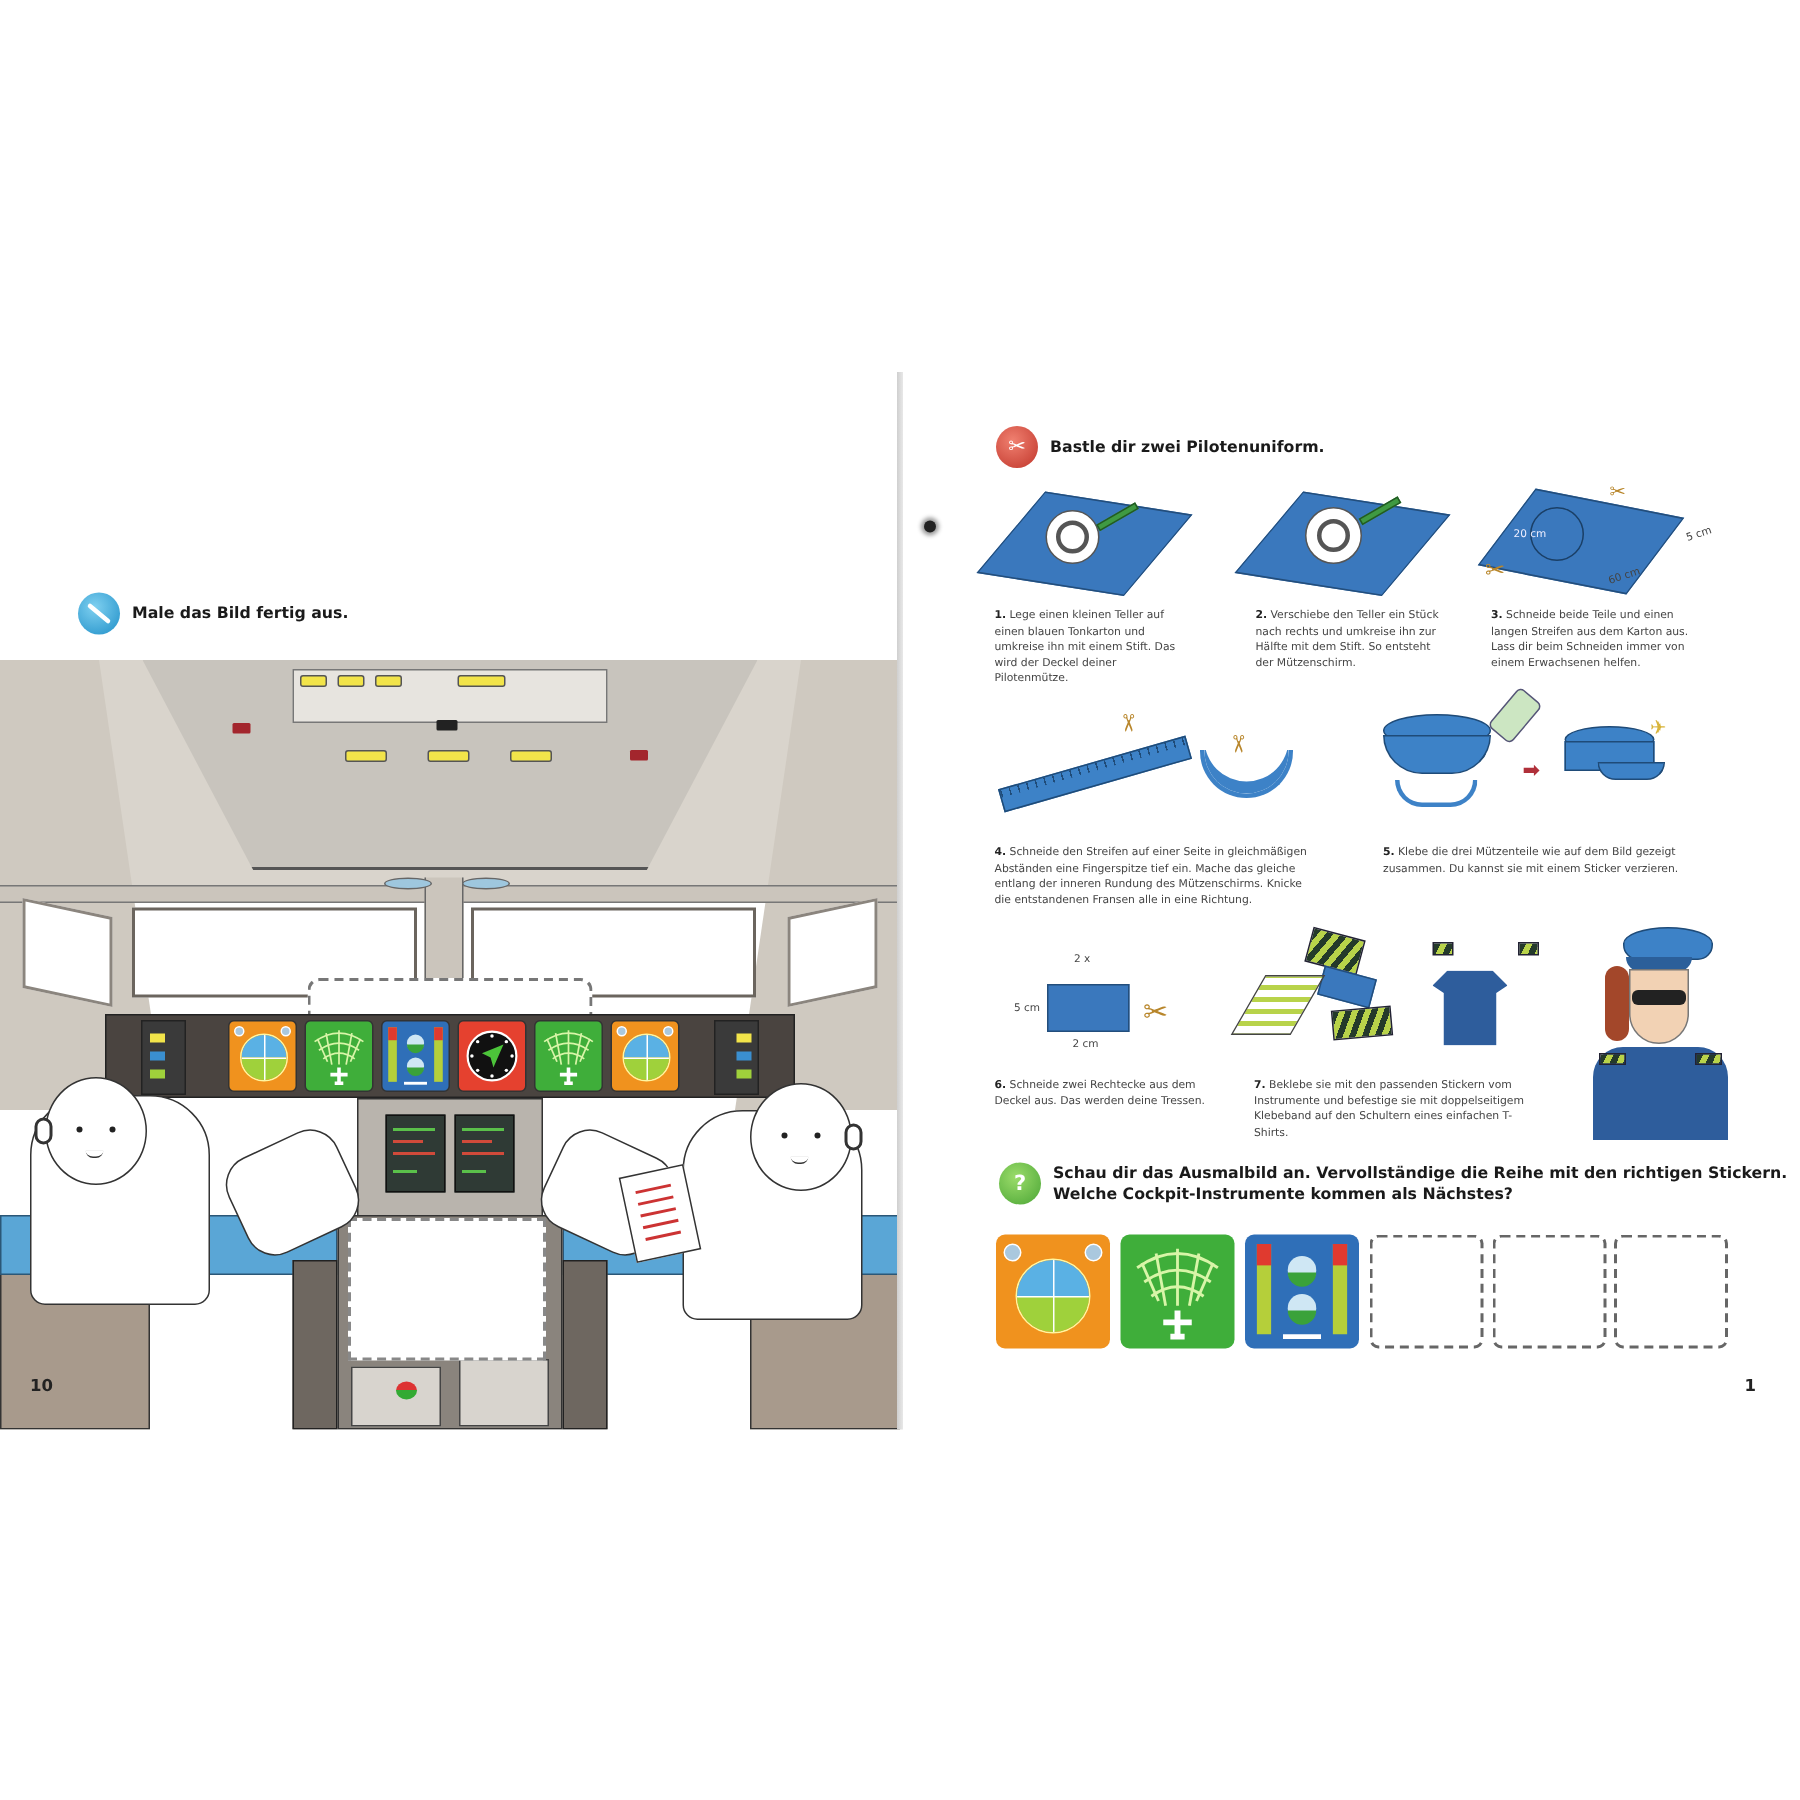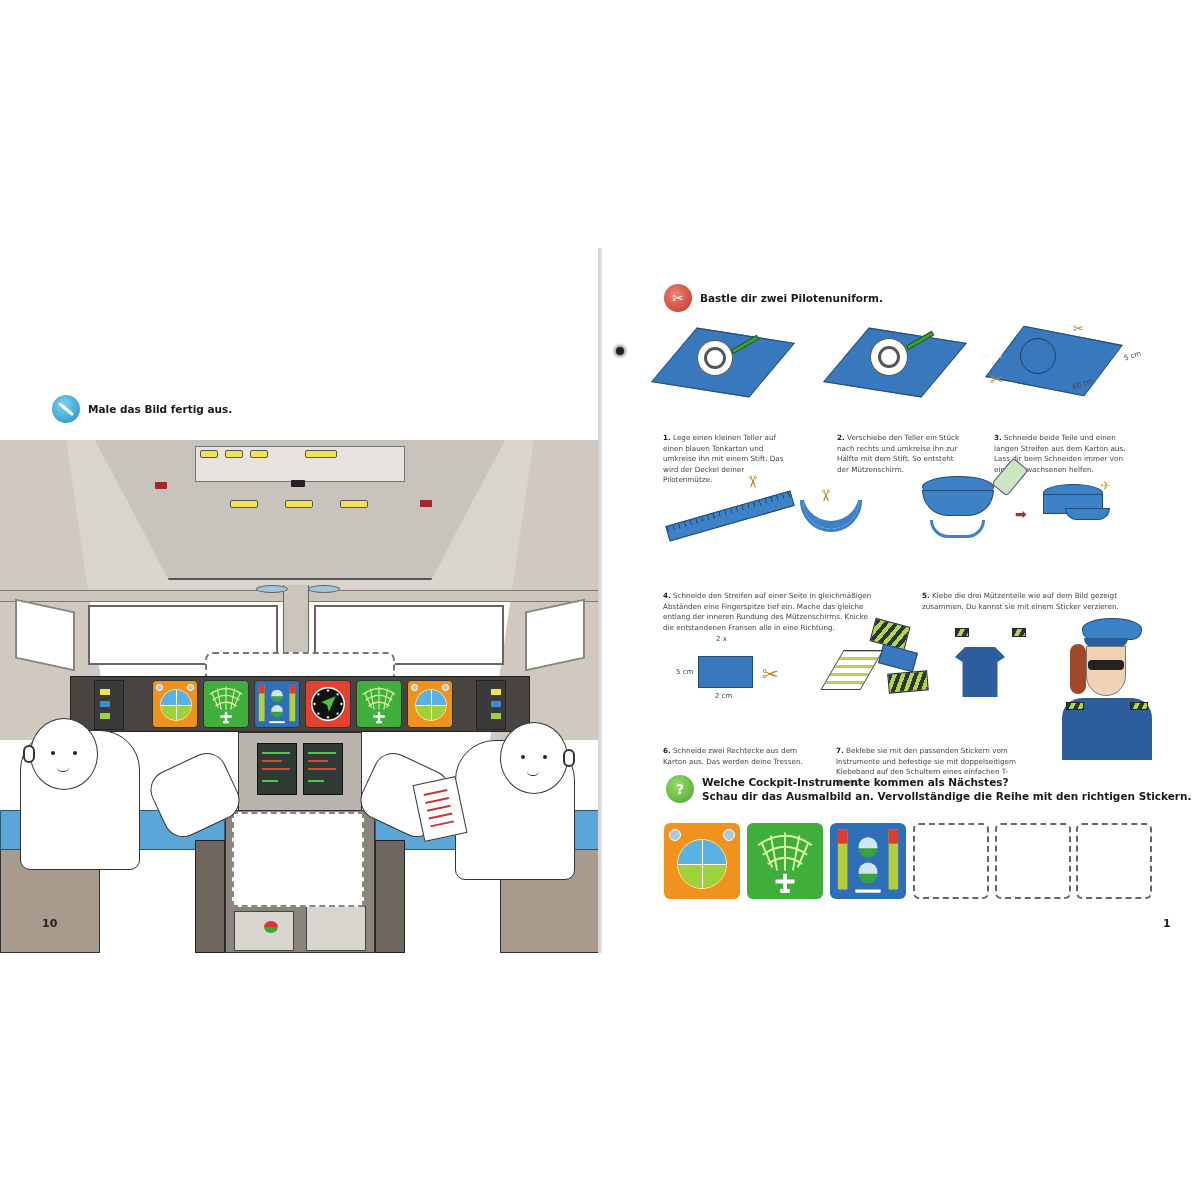--- a/index.html
+++ b/index.html
@@ -83,21 +83,21 @@
   .eye { position: absolute; width: 4px; height: 4px; background: #222; border-radius: 50%; }
   .mouth { position: absolute; width: 12px; height: 5px; border-bottom: 1.5px solid #333; border-radius: 0 0 8px 8px; }
   .clipboard { position: absolute; left: 418px; top: 532px; width: 44px; height: 58px; background: #fff; border: 1.5px solid #333; transform: rotate(-12deg); }
   .clipboard i { position: absolute; left: 8px; width: 24px; height: 2px; background: #c33; display: block; }
 
   .page-num { position: absolute; font-weight: bold; font-size: 11px; color: #222; }
   .card { position: absolute; background: #3a78bd; border: 1px solid #234e7c; }
   .plate { position: absolute; border-radius: 50%; background: #fff; border: 1px solid #555; }
   .plate-inner { position: absolute; border-radius: 50%; border: 3px solid #555; }
   .pen { position: absolute; width: 30px; height: 5px; background: #3f9a42; border: 1px solid #225a23; transform: rotate(-30deg); }
-  .step-text { position: absolute; font-size: 7.2px; line-height: 10.5px; color: #444; margin-top: 28px; }
+  .step-text { position: absolute; font-size: 7.2px; line-height: 10.5px; color: #444; }
   .step-text b { color: #222; }
   .scissors { position: absolute; font-size: 16px; color: #b8862b; line-height: 1; }
   .ruler { position: absolute; left: 665px; top: 508px; width: 130px; height: 16px; background: #3d82c7; border: 1px solid #1f4b78; transform: rotate(-16deg); background-image: repeating-linear-gradient(90deg,#1f4b78 0 1px,transparent 1px 6px); background-size: 100% 5px; background-repeat: repeat-x; }
   .visor { position: absolute; left: 800px; top: 500px; width: 62px; height: 32px; border: 3px solid #3d82c7; border-top: none; border-radius: 0 0 40px 40px; background: transparent; box-shadow: inset 0 -8px 0 #3d82c7; }
   .cap-body { position: absolute; border-radius: 50%; background: #3d82c7; border: 1px solid #1f4b78; }
   .glue { position: absolute; left: 1000px; top: 460px; width: 20px; height: 34px; background: #cce6c2; border: 1px solid #557; transform: rotate(40deg); border-radius: 4px; }
   .arrow-red { position: absolute; left: 1015px; top: 506px; color: #b0303a; font-size: 14px; font-weight: bold; }
   .tresse { position: absolute; background: repeating-linear-gradient(115deg,#243a2a 0 4px,#b8d34a 4px 8px); border: 1px solid #223; }
   .tshirt { position: absolute; left: 955px; top: 647px; width: 50px; height: 50px; background: #2e5d9c; clip-path: polygon(20% 0,80% 0,100% 20%,85% 30%,85% 100%,15% 100%,15% 30%,0 20%); }
   .girl { position: absolute; left: 1062px; top: 618px; width: 90px; height: 142px; }
@@ -291,21 +291,21 @@
       </div>
       <div class="clipboard" style="top:340px;">
         <i style="top:10px;"></i>
           <i style="top:18px;"></i>
           <i style="top:26px;"></i>
           <i style="top:34px;"></i>
           <i style="top:42px;"></i>
       </div>
     </div>
 
-    <span class="page-num" style="left:42px;top:669px;">10</span>
+    <span class="page-num" style="left:20px;top:669px;">10</span>
   </div>
 
   <div class="gutter"></div>
 </div>
 
 <span class="binding-dot"></span>
 
 <div>
   <div class="task-row" style="left:664px; top:284px;">
     <span class="task-icon icon-red">✂</span>
@@ -319,21 +319,21 @@
   <div class="pen" style="left:730px;top:342px;"></div>
 
   <div class="card" style="left:840px;top:335px;width:110px;height:55px;transform:skewX(-35deg) rotate(8deg);"></div>
   <div class="plate" style="left:870px;top:338px;width:38px;height:38px;">
       <div class="plate-inner" style="left:7px;top:7px;width:22px;height:22px;"></div>
     </div>
   <div class="pen" style="left:905px;top:338px;"></div>
 
   <div class="card" style="left:998px;top:335px;width:112px;height:52px;transform:skewX(-30deg) rotate(10deg);"></div>
   <div style="position:absolute;left:1020px;top:338px;width:36px;height:36px;border:1px solid #1a3f66;border-radius:50%;"></div>
-  <span style="position:absolute;left:980px;top:352px;font-size:7px;color:#eef;">20 cm</span>
+  <span style="position:absolute;left:1009px;top:352px;font-size:7px;color:#eef;">20 cm</span>
   <span style="position:absolute;left:1124px;top:352px;font-size:7px;color:#444;transform:rotate(-18deg);">5 cm</span>
   <span style="position:absolute;left:1072px;top:380px;font-size:7px;color:#444;transform:rotate(-18deg);">60 cm</span>
   <span class="scissors" style="left:990px;top:372px;">✂</span>
   <span class="scissors" style="left:1073px;top:322px;font-size:13px;">✂</span>
 
   <p class="step-text" style="left:663px;top:405px;width:130px;"><b>1.</b> <span>Lege einen kleinen Teller auf einen blauen Tonkarton und umkreise ihn mit einem Stift. Das wird der Deckel deiner Pilotenmütze.</span></p>
   <p class="step-text" style="left:837px;top:405px;width:130px;"><b>2.</b> <span>Verschiebe den Teller ein Stück nach rechts und umkreise ihn zur Hälfte mit dem Stift. So entsteht der Mützenschirm.</span></p>
   <p class="step-text" style="left:994px;top:405px;width:140px;"><b>3.</b> <span>Schneide beide Teile und einen langen Streifen aus dem Karton aus. Lass dir beim Schneiden immer von einem Erwachsenen helfen.</span></p>
 
   <div class="ruler"></div>
@@ -372,28 +372,28 @@
     <div style="position:absolute;left:20px;top:0;width:60px;height:22px;background:#3d82c7;border-radius:50% 50% 10px 10px;border:1px solid #1f4b78;"></div>
     <div style="position:absolute;left:22px;top:20px;width:44px;height:10px;background:#2b5f9a;border-radius:0 0 10px 10px;"></div>
     <div style="position:absolute;left:24px;top:28px;width:40px;height:50px;background:#f2d2b4;border-radius:0 0 20px 20px;border:1px solid #777;"></div>
     <div style="position:absolute;left:8px;top:26px;width:16px;height:50px;background:#a3472a;border-radius:10px;"></div>
     <div style="position:absolute;left:26px;top:42px;width:36px;height:10px;background:#222;border-radius:4px;"></div>
     <div style="position:absolute;left:0;top:80px;width:90px;height:62px;background:#2e5d9c;border-radius:20px 20px 0 0;"></div>
     <div class="tresse" style="position:absolute;left:4px;top:84px;width:18px;height:8px;"></div>
     <div class="tresse" style="position:absolute;left:68px;top:84px;width:18px;height:8px;"></div>
   </div>
 
-  <p class="step-text" style="left:663px;top:718px;width:150px;"><b>6.</b> <span>Schneide zwei Rechtecke aus dem Karton aus. Das werden deine Tressen.</span></p>
+  <p class="step-text" style="left:663px;top:718px;width:150px;"><b>6.</b> <span>Schneide zwei Rechtecke aus dem Deckel aus. Das werden deine Tressen.</span></p>
   <p class="step-text" style="left:836px;top:718px;width:190px;"><b>7.</b> <span>Beklebe sie mit den passenden Stickern vom Instrumente und befestige sie mit doppelseitigem Klebeband auf den Schultern eines einfachen T-Shirts.</span></p>
 
   <div class="task-row" style="left:666px; top:775px; align-items:flex-start;">
     <span class="task-icon icon-green">?</span>
     <div>
+      <div class="task-label">Schau dir das Ausmalbild an. Vervollständige die Reihe mit den richtigen Stickern.</div>
       <div class="task-label">Welche Cockpit-Instrumente kommen als Nächstes?</div>
-      <div class="task-label">Schau dir das Ausmalbild an. Vervollständige die Reihe mit den richtigen Stickern.</div>
     </div>
   </div>
 
   <div class="sticker" style="left:664px;background:#f0921e;">
     <div class="adi-dot" style="left:5px;"></div>
       <div class="adi-dot" style="right:5px;"></div>
     <div class="adi">
         <div class="sky"></div>
         <div class="gnd"></div>
         <div class="v"></div>

